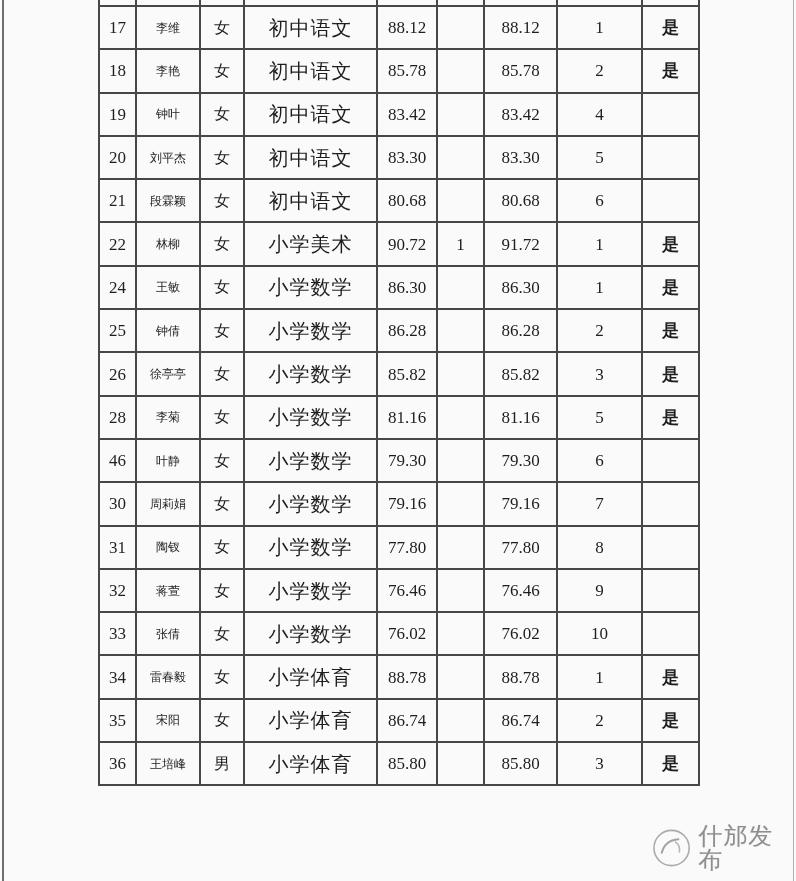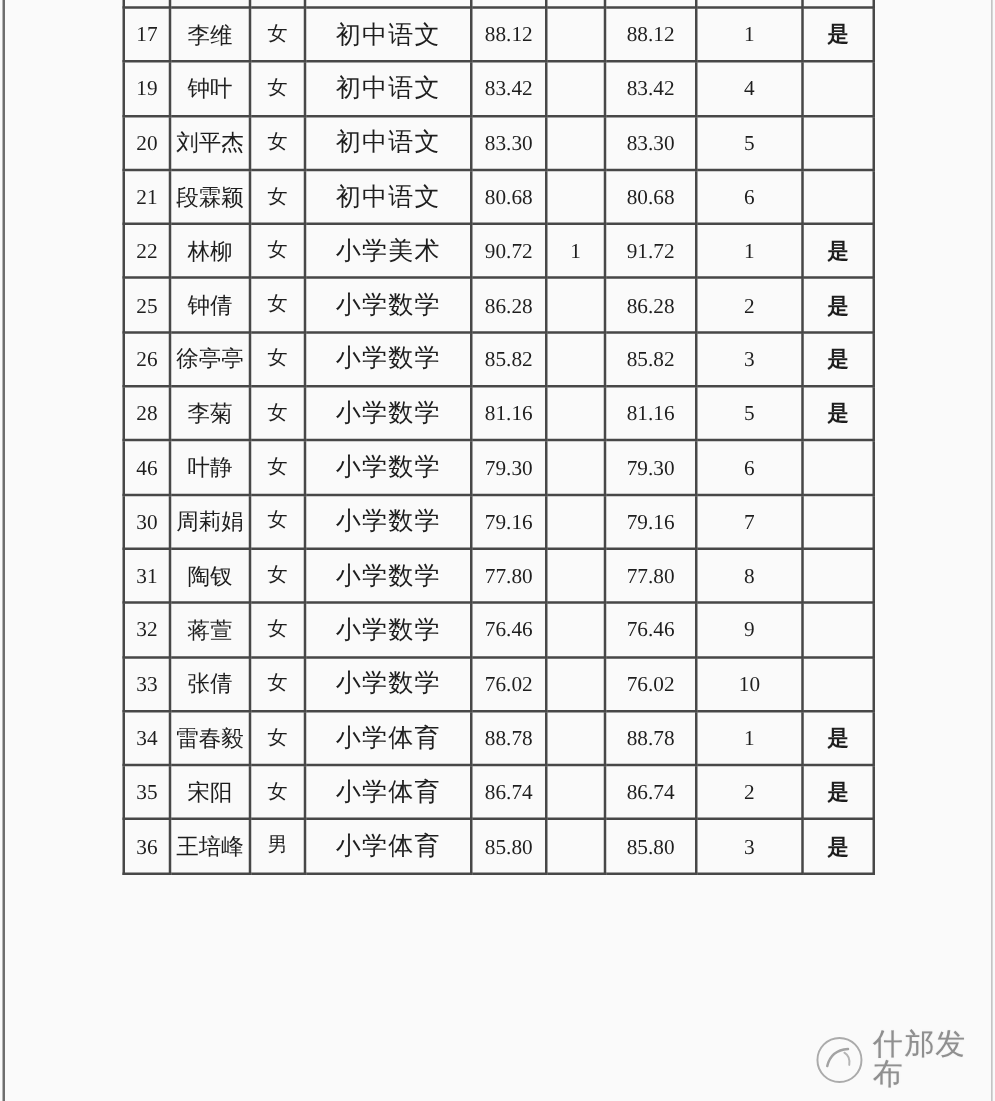--- a/index.html
+++ b/index.html
@@ -27,21 +27,21 @@
   }
   .score-table td{
     border:2px solid var(--border-color);
     text-align:center;vertical-align:middle;
     padding:0;font-size:17px;line-height:1;
     background:transparent;
     overflow:hidden;white-space:nowrap;
   }
   .score-table tr{height:43.3px;}
   .score-table tr.cutoff-row{height:43px;}
-  .score-table td.c-name{font-size:18px;}
+  .score-table td.c-name{font-size:12px;}
   .score-table td.c-gender{font-size:16px;}
   .score-table td.c-subject{font-size:20px;letter-spacing:1px;}
   .score-table td.c-qualified{font-size:17px;font-weight:bold;}
 
   .watermark{
     position:absolute;left:652px;top:828px;height:40px;
     display:flex;align-items:center;gap:7px;z-index:5;
     color:var(--wm-color);
   }
   .watermark-text{
@@ -86,20 +86,31 @@
           <td class="c-name">李维</td>
           <td class="c-gender">女</td>
           <td class="c-subject">初中语文</td>
           <td class="c-score">88.12</td>
           <td class="c-bonus"></td>
           <td class="c-total">88.12</td>
           <td class="c-rank">1</td>
           <td class="c-qualified">是</td>
         </tr>
         <tr>
+          <td class="c-no">18</td>
+          <td class="c-name">李艳</td>
+          <td class="c-gender">女</td>
+          <td class="c-subject">初中语文</td>
+          <td class="c-score">85.78</td>
+          <td class="c-bonus"></td>
+          <td class="c-total">85.78</td>
+          <td class="c-rank">2</td>
+          <td class="c-qualified">是</td>
+        </tr>
+        <tr>
           <td class="c-no">19</td>
           <td class="c-name">钟叶</td>
           <td class="c-gender">女</td>
           <td class="c-subject">初中语文</td>
           <td class="c-score">83.42</td>
           <td class="c-bonus"></td>
           <td class="c-total">83.42</td>
           <td class="c-rank">4</td>
           <td class="c-qualified"></td>
         </tr>
@@ -126,20 +137,31 @@
           <td class="c-qualified"></td>
         </tr>
         <tr>
           <td class="c-no">22</td>
           <td class="c-name">林柳</td>
           <td class="c-gender">女</td>
           <td class="c-subject">小学美术</td>
           <td class="c-score">90.72</td>
           <td class="c-bonus">1</td>
           <td class="c-total">91.72</td>
+          <td class="c-rank">1</td>
+          <td class="c-qualified">是</td>
+        </tr>
+        <tr>
+          <td class="c-no">24</td>
+          <td class="c-name">王敏</td>
+          <td class="c-gender">女</td>
+          <td class="c-subject">小学数学</td>
+          <td class="c-score">86.30</td>
+          <td class="c-bonus"></td>
+          <td class="c-total">86.30</td>
           <td class="c-rank">1</td>
           <td class="c-qualified">是</td>
         </tr>
         <tr>
           <td class="c-no">25</td>
           <td class="c-name">钟倩</td>
           <td class="c-gender">女</td>
           <td class="c-subject">小学数学</td>
           <td class="c-score">86.28</td>
           <td class="c-bonus"></td>

